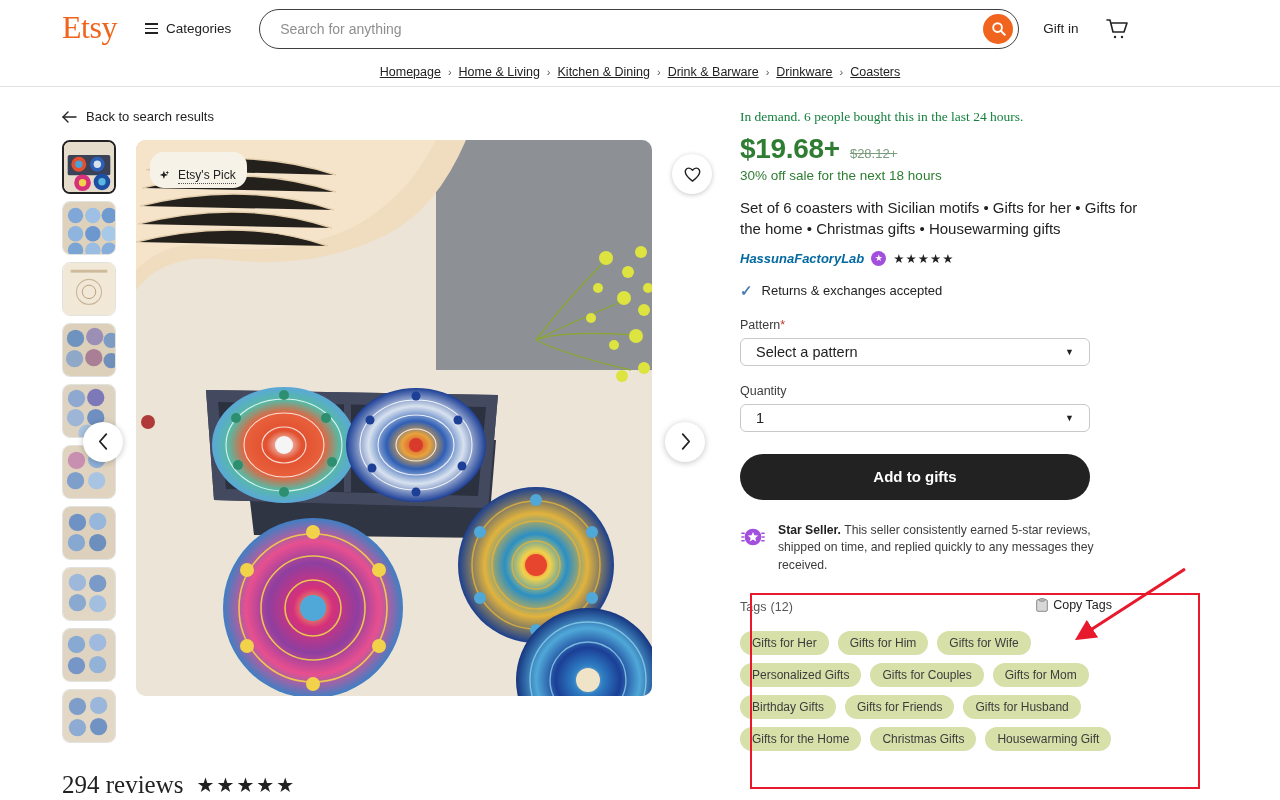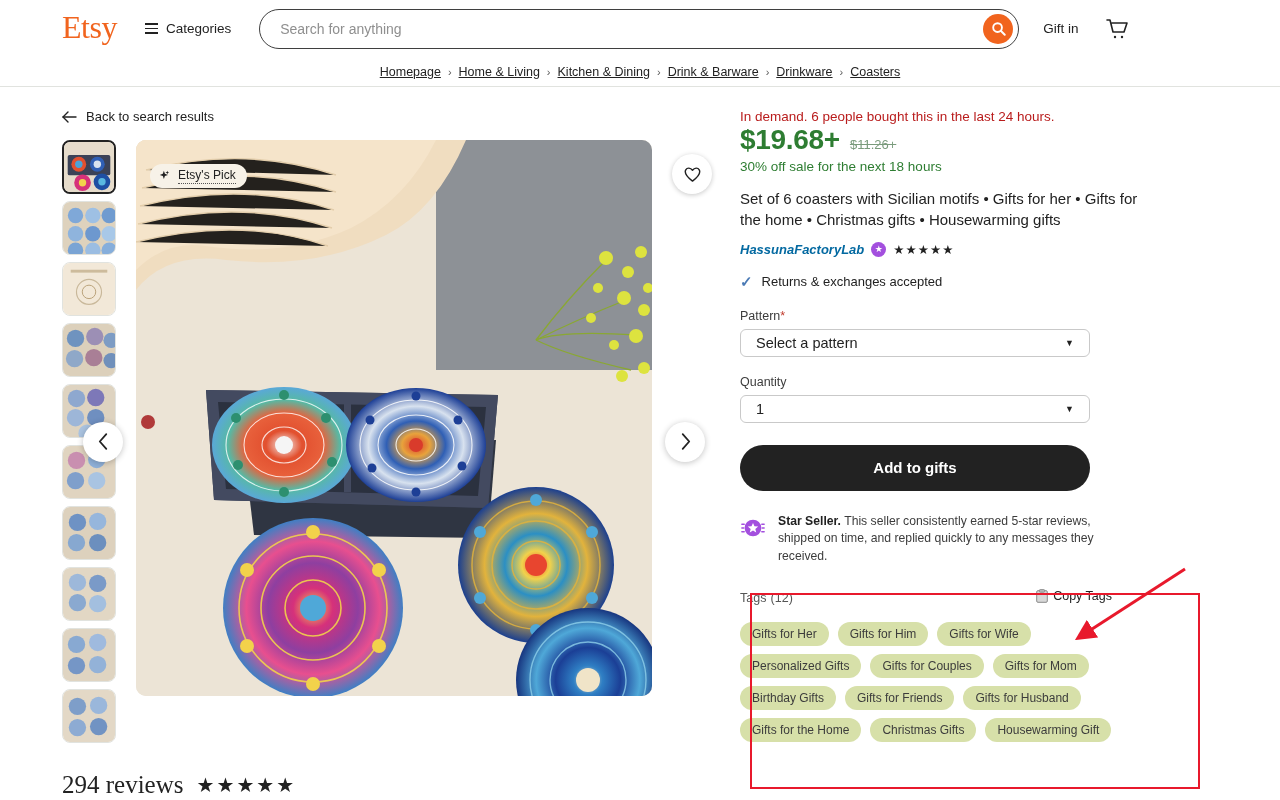--- a/index.html
+++ b/index.html
@@ -101,23 +101,23 @@
   .thumb-art { width: 100%; height: 100%; position: relative; }
 
   .main-image-wrap { position: relative; width: 516px; }
   .main-image {
     width: 516px; height: 556px;
     border-radius: 10px; overflow: hidden;
     position: relative;
     background: #e9e2d6;
   }
   .etsy-pick {
-    position: absolute; top: 24px; left: 14px; z-index: 6;
+    position: absolute; top: 12px; left: 14px; z-index: 6;
     background: #f7f2e8; border-radius: 14px;
-    padding: 4px 11px 4px 9px;
+    padding: 16px 11px 4px 9px;
     display: flex; align-items: center; gap: 6px;
     font-size: 12px; color: #222;
   }
   .etsy-pick .lbl { border-bottom: 1.5px dotted #555; padding-bottom: 1px; }
   .heart-btn {
     position: absolute; top: 14px; right: -60px; z-index: 7;
     width: 40px; height: 40px; border-radius: 50%;
     background: #fff; box-shadow: 0 1px 5px rgba(0,0,0,.22);
     display: flex; align-items: center; justify-content: center; cursor: pointer;
   }
@@ -132,21 +132,21 @@
 
   .reviews-row {
     display: flex; align-items: center; gap: 13px;
     margin-top: 28px; margin-left: 0;
   }
   .reviews-count { font-family: "Liberation Serif", serif; font-size: 25px; color: #222; }
   .stars-lg { display: flex; gap: 1px; font-size: 20px; color: #222; letter-spacing: 1px; }
 
   
   .right-col { width: 420px; padding-top: 0; position: relative; }
-  .demand { font-size: 13.5px; color: #b91c1c; font-weight: 400; margin-bottom: 0; }
+  .demand { font-size: 13.5px; color: #15803d; font-weight: 400; margin-bottom: 8px; font-family: Liberation Serif, serif; }
   .price-row { display: flex; align-items: baseline; gap: 10px; }
   .price { font-size: 28px; font-weight: bold; color: #2e7d32; letter-spacing: -0.3px; }
   .price-old { font-size: 13px; color: #7a9b7c; text-decoration: line-through; }
   .sale-note { font-size: 13.5px; color: #2e7d32; margin-top: 3px; }
   .prod-title { font-size: 15px; line-height: 1.42; color: #222; margin-top: 14px; }
   .seller-row { display: flex; align-items: center; gap: 7px; margin-top: 11px; }
   .seller-name { font-size: 13px; font-weight: bold; color: #0369a1; text-decoration: none; cursor: pointer; font-style: italic; }
   .star-badge {
     width: 15px; height: 15px; border-radius: 50%;
     background: #a34fde; display: flex; align-items: center; justify-content: center;
@@ -580,21 +580,21 @@
       </span>
     </div>
   </div>
 
   <div class="right-col">
 
     <div class="demand">In demand. 6 people bought this in the last 24 hours.</div>
 
     <div class="price-row">
       <span class="price">$19.68+</span>
-      <span class="price-old">$11.26+</span>
+      <span class="price-old">$28.12+</span>
     </div>
     <div class="sale-note">30% off sale for the next 18 hours</div>
 
     <div class="prod-title">Set of 6 coasters with Sicilian motifs • Gifts for her • Gifts for the home • Christmas gifts • Housewarming gifts</div>
 
     <div class="seller-row">
       <span class="seller-name">HassunaFactoryLab</span>
       <span class="star-badge">★</span>
       <span class="stars-sm">
         <span>★</span>

